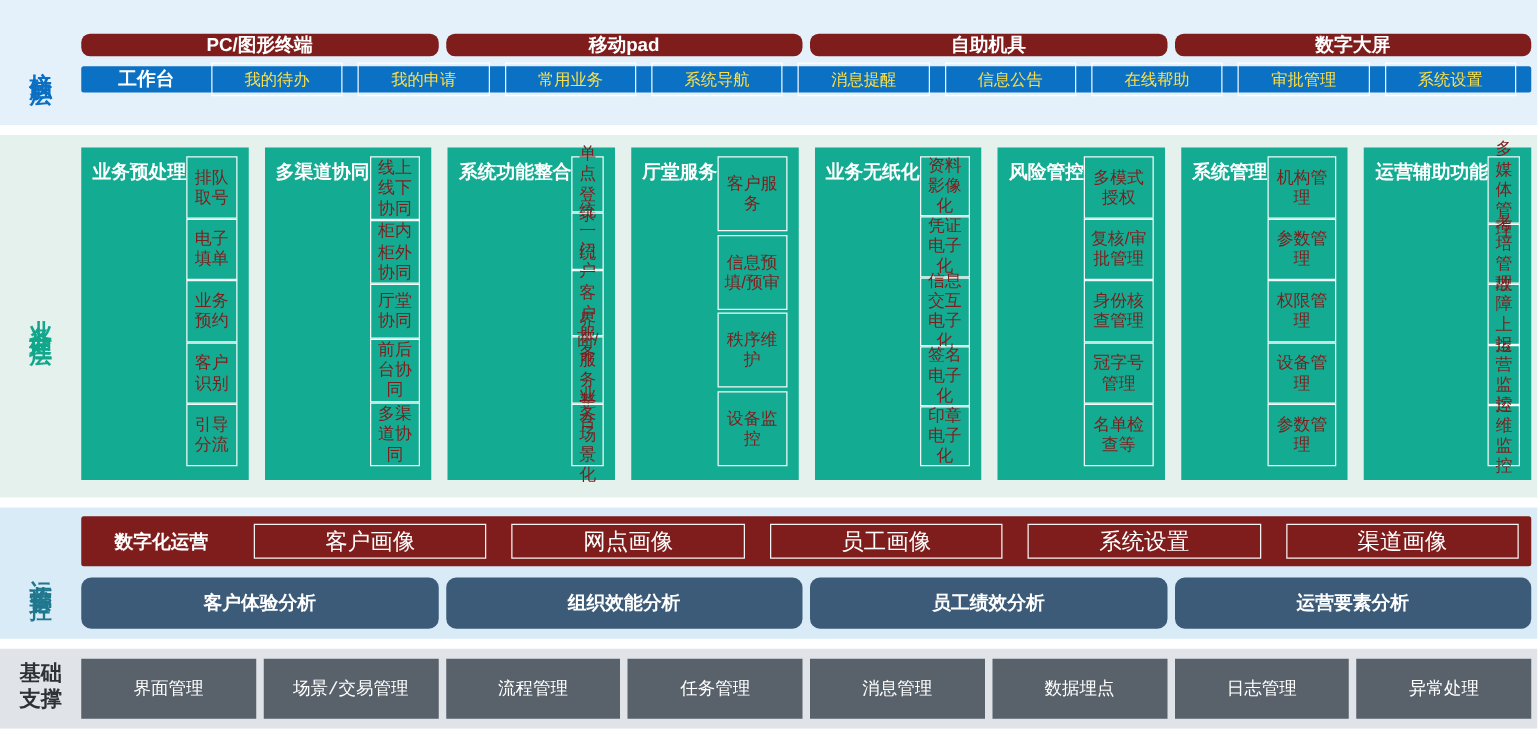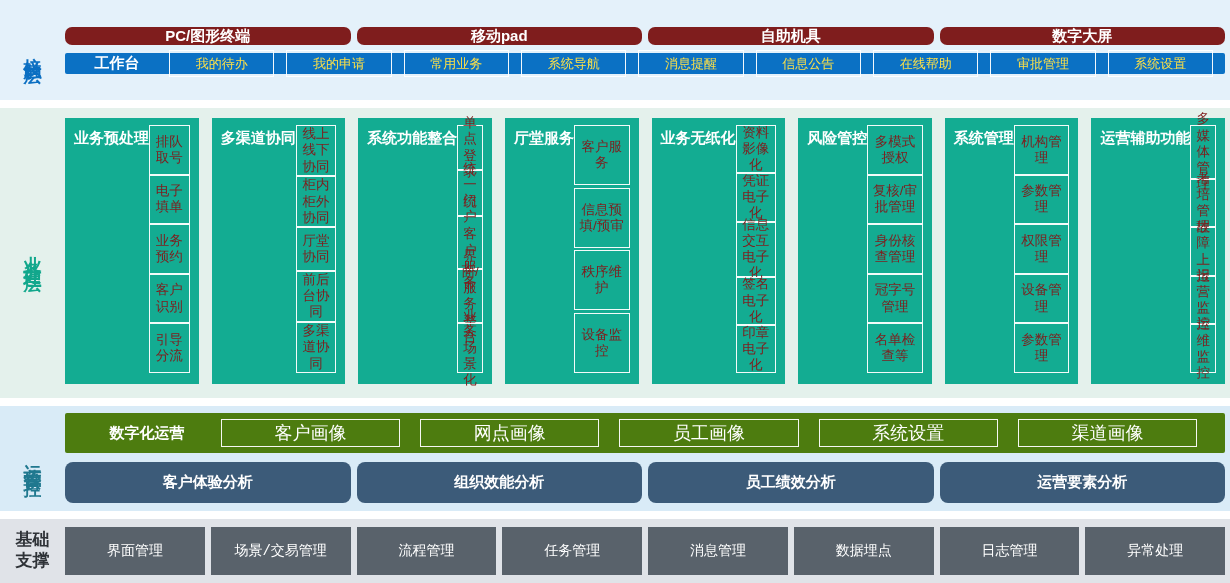--- a/index.html
+++ b/index.html
@@ -79,22 +79,22 @@
     min-height: 33px; padding: 13px 3px;
     display: flex; align-items: center; justify-content: center;
     text-align: center;
   }
 
   
   .band-ops { height: 105px; margin-top: 8px; background: #d9ebf7; }
   .band-ops .vlabel { color: #20788f; }
   .band-ops .band-content { padding-top: 7px; }
   .ops-row1 {
-    height: 40px; background: #4d7c0f; border-radius: 2px;
-    display: flex; align-items: center; padding: 0 18px;
+    height: 40px; background: #7f1d1d; border-radius: 2px;
+    display: flex; align-items: center; padding: 0 0;
   }
   .ops-label {
     flex: 0 0 128px; color: #ffffff; font-weight: 700; font-size: 15px;
     text-align: center;
   }
   .ops-item {
     flex: 1; margin: 0 10px; height: 28px;
     border: 1px solid rgba(255,255,255,0.95);
     color: #ffffff; font-size: 18px;
     display: flex; align-items: center; justify-content: center;

